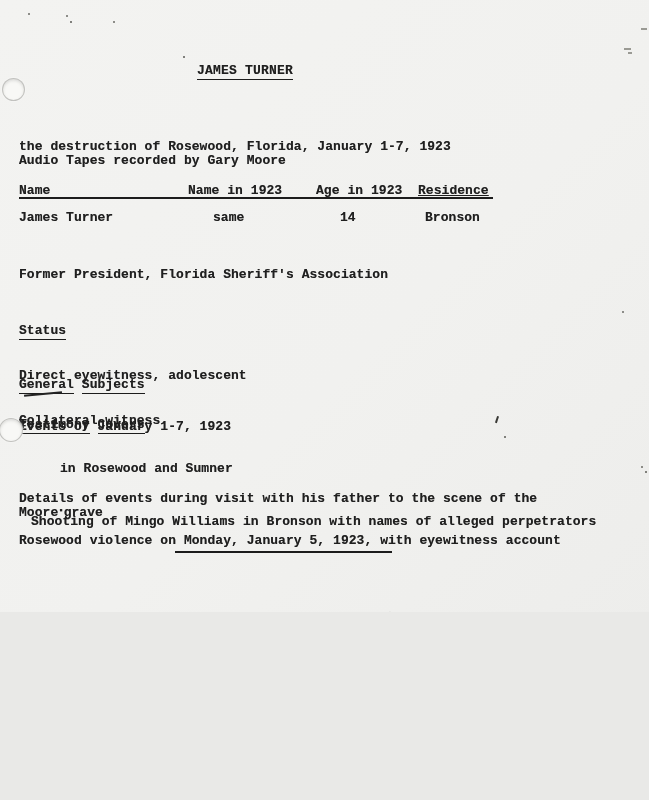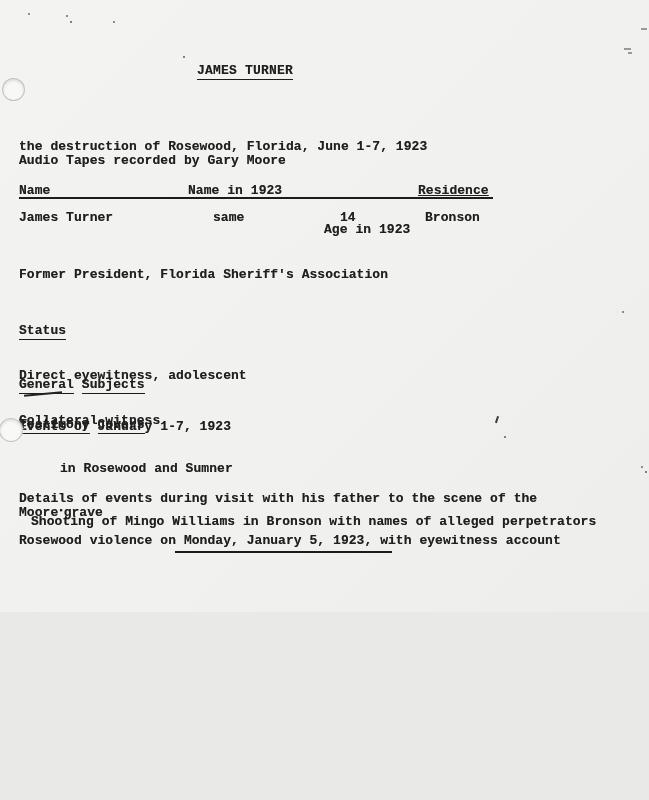--- a/index.html
+++ b/index.html
@@ -46,29 +46,29 @@
 
 <div class="page">
 
   <div class="punch" style="left:2px;top:78px;width:21px;height:21px;"></div>
   <div class="punch" style="left:-1px;top:418px;width:22px;height:22px;"></div>
   <div class="punch" style="left:-4px;top:750px;width:23px;height:23px;"></div>
 
   <div class="txt title"><span class="u">JAMES TURNER</span></div>
 
   <div class="txt" style="left:19px;top:112px;">
-    <div>the destruction of Rosewood, Florida, June 1-7, 1923</div>
+    <div>the destruction of Rosewood, Florida, January 1-7, 1923</div>
   </div>
 
   <div class="txt" style="left:19px;top:154px;">Audio Tapes recorded by Gary Moore</div>
 
   <div class="txt" style="left:0;top:184px;width:649px;height:14px;">
     <span class="cell" style="left:19px;">Name</span>
     <span class="cell" style="left:188px;">Name in 1923</span>
-    <span class="cell" style="left:324px;margin-top:39px;">Age in 1923</span>
+    <span class="cell" style="left:316px;">Age in 1923</span>
     <span class="cell" style="left:418px;text-decoration:underline;">Residence</span>
   </div>
   <div class="hline" style="left:19px;top:197px;width:474px;height:2px;"></div>
 
   <div class="txt" style="left:0;top:211px;width:649px;height:14px;">
     <span class="cell" style="left:19px;">James Turner</span>
     <span class="cell" style="left:213px;">same</span>
     <span class="cell" style="left:340px;">14</span>
     <span class="cell" style="left:425px;">Bronson</span>
   </div>

